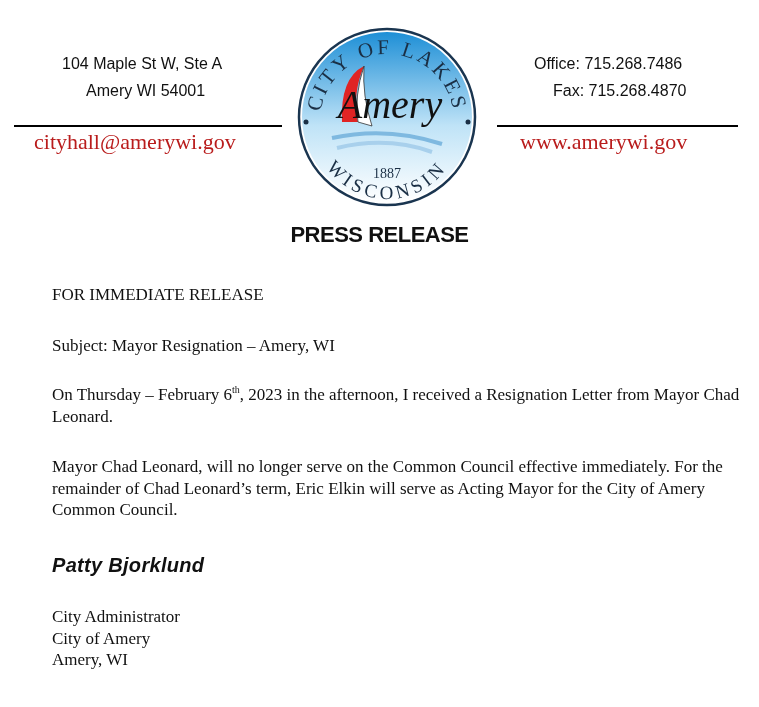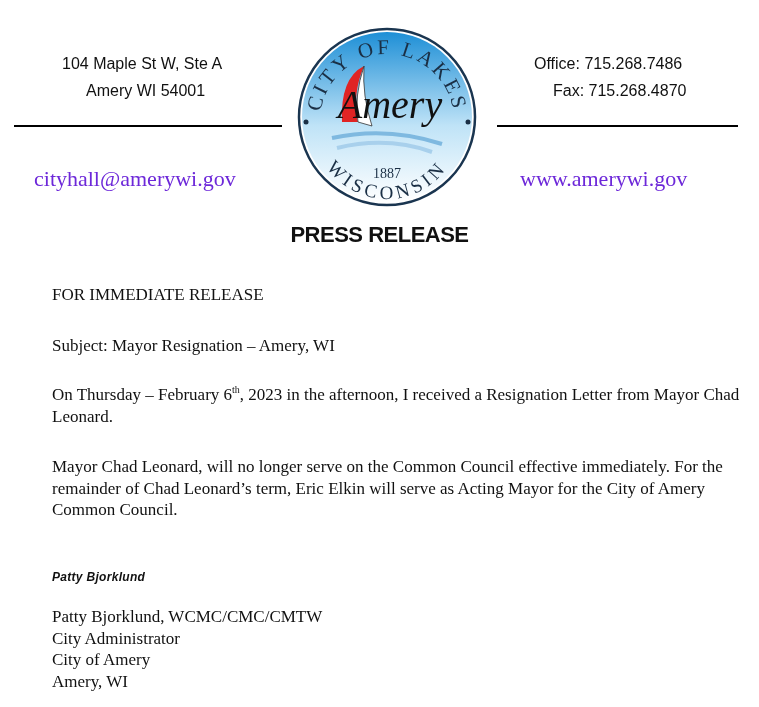--- a/index.html
+++ b/index.html
@@ -5,31 +5,31 @@
   html, body { margin: 0; padding: 0; background: #ffffff; }
   body { width: 759px; height: 707px; position: relative; overflow: hidden; font-family: "Liberation Serif", serif; color: #111; }
   .hdr-sans { font-family: Liberation Sans, sans-serif; font-size: 16px; color: #111; position: absolute; }
   .addr1 { left: 62px; top: 55px; }
   .addr2 { left: 86px; top: 82px; }
   .office { left: 534px; top: 55px; }
   .fax { left: 553px; top: 82px; }
   .rule { position: absolute; height: 2px; background: #000; top: 125px; }
   .rule-left { left: 14px; width: 268px; }
   .rule-right { left: 497px; width: 241px; }
-  .link { position: absolute; font-family: "Liberation Serif", serif; font-size: 22px; color: #6d28d9; text-decoration: none; top: 129px; margin-top: 37px; }
+  .link { position: absolute; font-family: "Liberation Serif", serif; font-size: 22px; color: #b91c1c; text-decoration: none; top: 129px; }
   .email { left: 34px; }
   .web { left: 520px; }
   .logo { position: absolute; left: 292px; top: 26px; width: 190px; height: 182px; }
   .title { position: absolute; left: 0; width: 759px; top: 222px; text-align: center; font-family: "Liberation Sans", sans-serif; font-weight: bold; font-size: 22px; letter-spacing: -0.5px; color: #111; }
   .p { position: absolute; left: 52px; font-size: 17px; line-height: 21.5px; width: 690px; }
   .immediate { top: 284px; }
   .subject { top: 335px; }
   .para1 { top: 384px; }
   .para2 { top: 456px; }
-  .sig { position: absolute; left: 52px; top: 570px; font-family: "Liberation Sans", sans-serif; font-style: italic; font-weight: bold; font-size: 12px; letter-spacing: 0.3px; }
+  .sig { position: absolute; left: 52px; top: 554px; font-family: "Liberation Sans", sans-serif; font-style: italic; font-weight: bold; font-size: 20px; letter-spacing: 0.3px; }
   .sigblock { top: 606px; line-height: 21.5px; }
   sup { font-size: 10px; vertical-align: super; line-height: 0; }
 </style>
 </head>
 <body>
 
 <div>
   <div class="hdr-sans addr1">104 Maple St W, Ste A</div>
   <div class="hdr-sans addr2">Amery WI 54001</div>
   <div class="hdr-sans office">Office:  715.268.7486</div>
@@ -70,17 +70,16 @@
 
 <div class="title">PRESS RELEASE</div>
 
 <div class="p immediate">FOR IMMEDIATE RELEASE</div>
 <div class="p subject">Subject: Mayor Resignation – Amery, WI</div>
 <div class="p para1"><span>On Thursday – February 6</span><sup>th</sup><span>, 2023 in the afternoon, I received a Resignation Letter from Mayor Chad Leonard.</span></div>
 <div class="p para2">Mayor Chad Leonard, will no longer serve on the Common Council effective immediately. For the remainder of Chad Leonard’s term, Eric Elkin will serve as Acting Mayor for the City of Amery Common Council.</div>
 
 <div class="sig">Patty Bjorklund</div>
 <div class="p sigblock">
-  <div>Patty Bjorklund, WCMC/CMC/CMTW</div>
   <div>City Administrator</div>
   <div>City of Amery</div>
   <div>Amery, WI</div>
 </div>
 
 </body></html>

